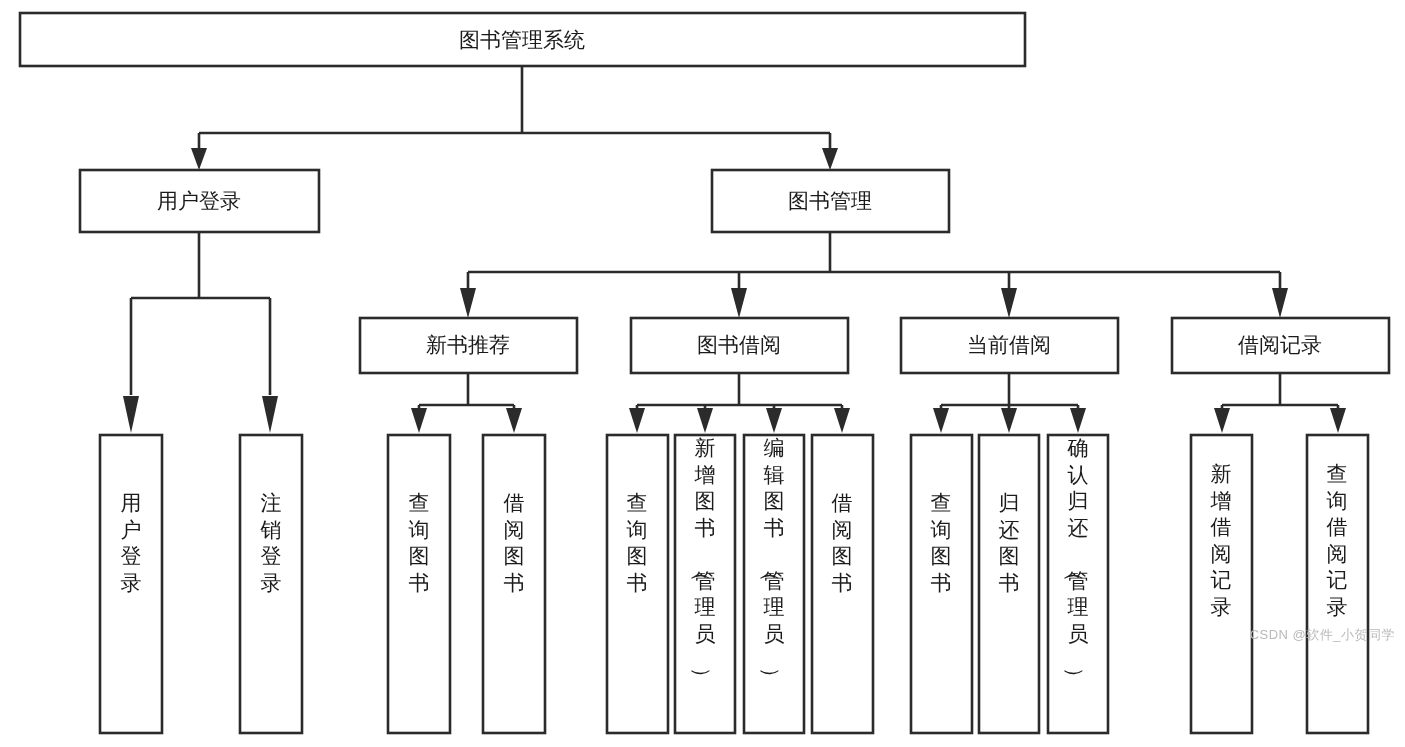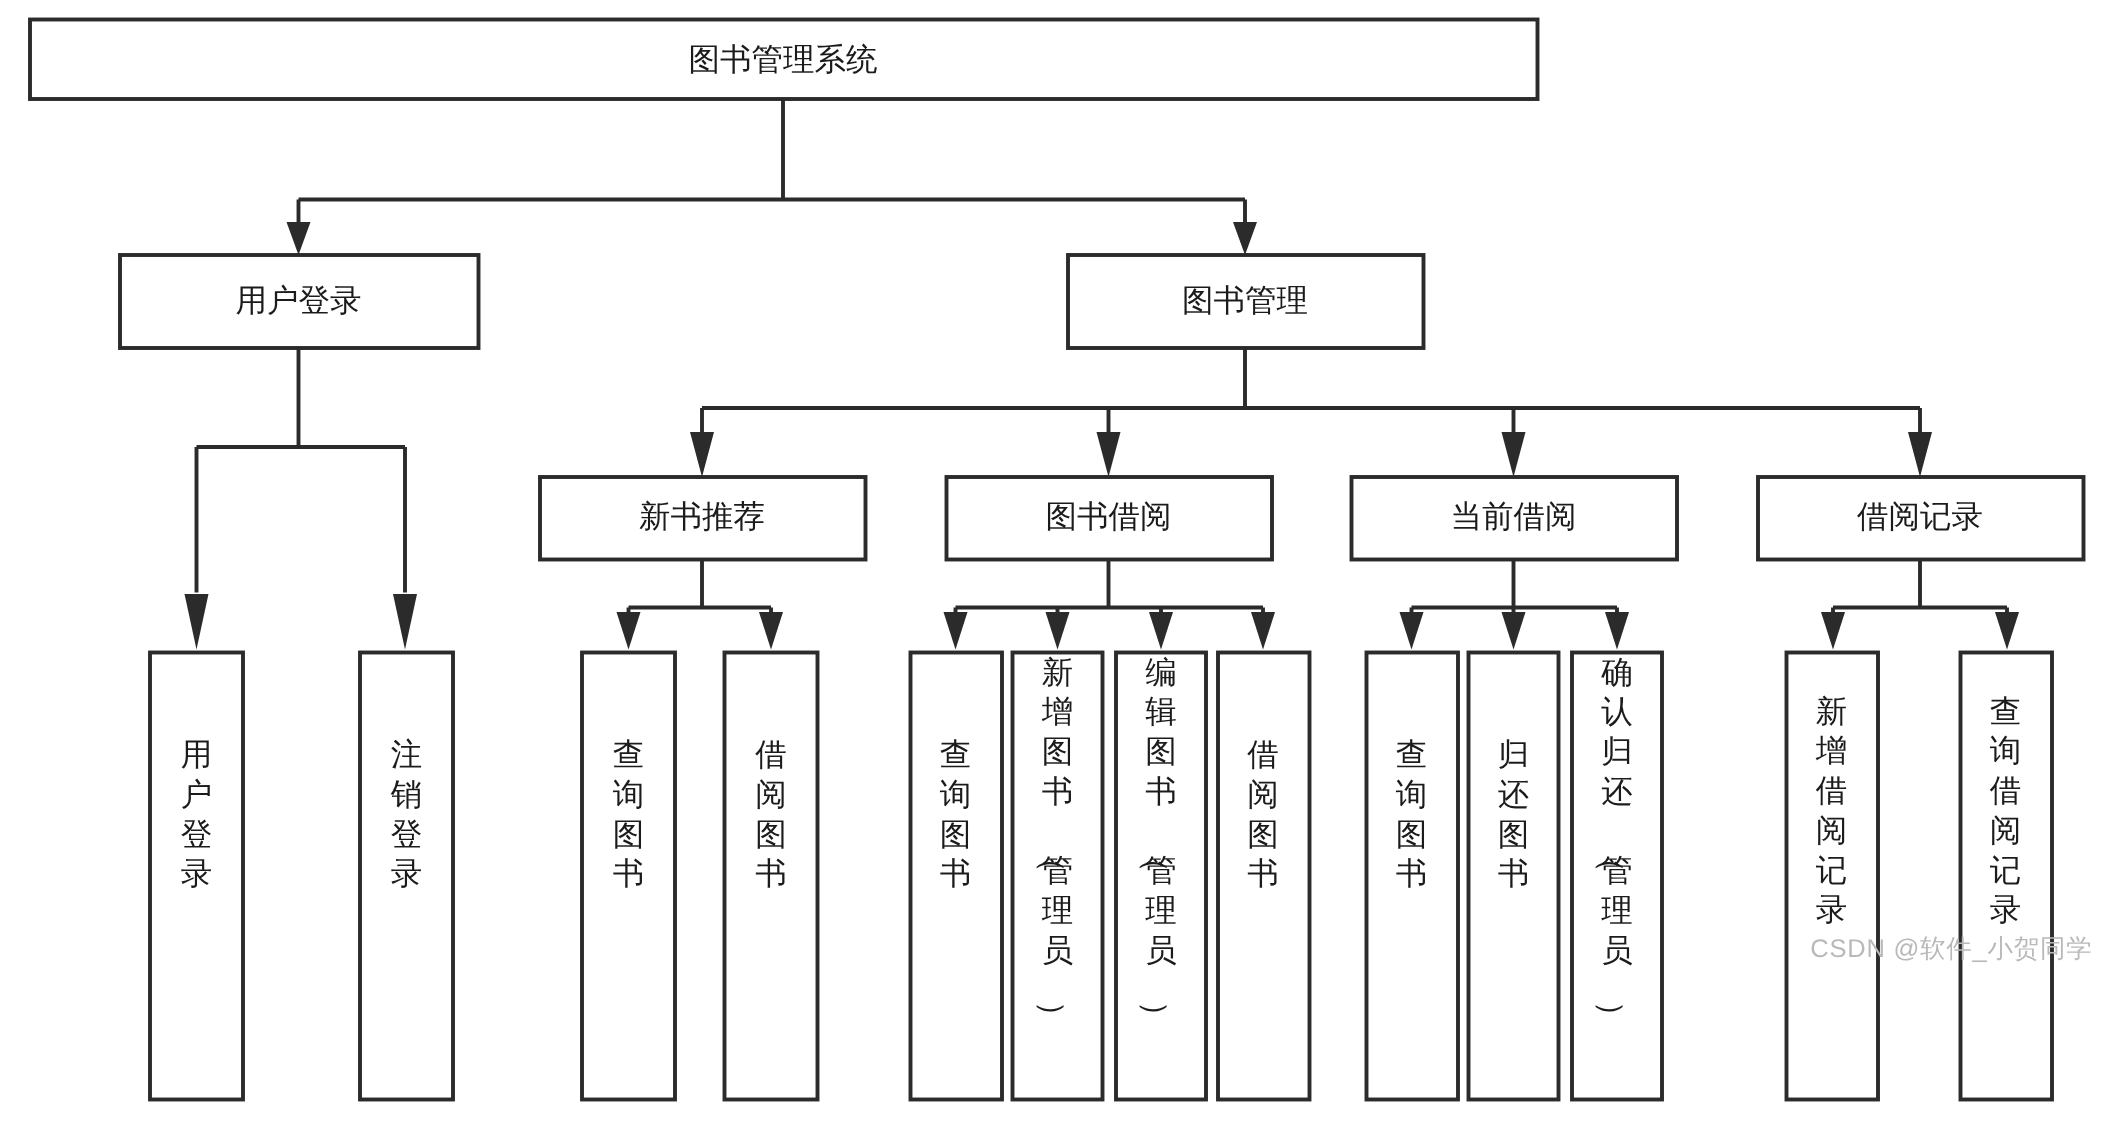--- a/index.html
+++ b/index.html
@@ -46,21 +46,21 @@
   }
   .arrow-head {
     fill: #2b2b2b;
     stroke: none;
   }
   .watermark {
     position: absolute;
     right: 10px;
     bottom: 6px;
     font-family: "Liberation Sans", "DejaVu Sans", sans-serif;
-    font-size: 17px;
+    font-size: 13px;
     color: #b9b9b9;
     white-space: nowrap;
     letter-spacing: 0.5px;
   }
 </style>
 </head>
 <body>
 
 <div id="diagram-root">
   <svg width="1405" height="747" viewBox="0 0 1405 747" xmlns="http://www.w3.org/2000/svg">

